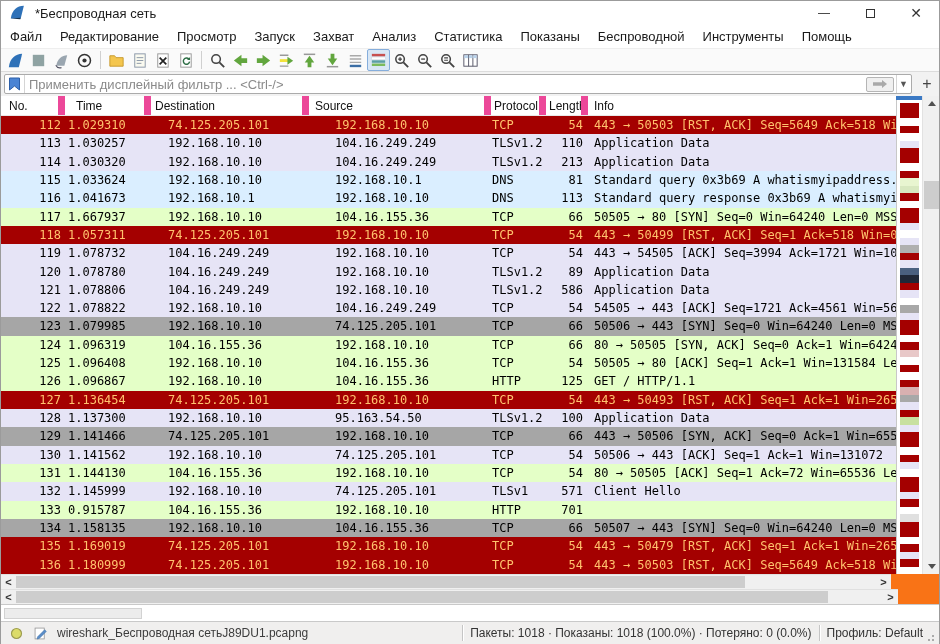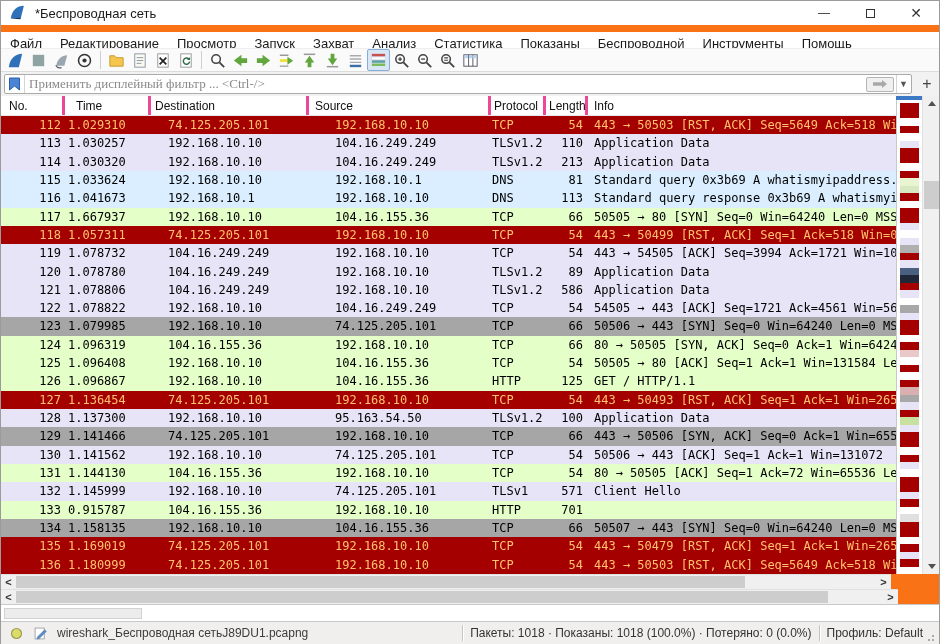--- a/index.html
+++ b/index.html
@@ -10,43 +10,43 @@
   
   .titlebar { position:absolute; left:0; top:0; width:938px; height:24px; background:#fff; display:flex; align-items:center; }
   .titlebar .app-icon { width:20px; height:18px; margin-left:7px; }
   .titlebar .title { font-size:13px; color:#1a1a1a; margin-left:7px; }
   .winbtns { position:absolute; right:0; top:0; height:24px; display:flex; }
   .winbtn { width:46px; height:24px; display:flex; align-items:center; justify-content:center; color:#333; font-size:12px; }
   .winbtn .sq { width:9px; height:9px; border:1px solid #333; display:block; }
   .winbtn.close { font-size:14px; }
 
   
-  .menubar { position:absolute; left:0; top:31px; width:938px; height:23px; background:#fff; display:flex; align-items:center; }
+  .menubar { position:absolute; left:0; top:24px; width:938px; height:23px; background:#fff; display:flex; align-items:center; }
   .menu-item { font-size:13px; color:#1a1a1a; padding:0 9px; height:23px; display:flex; align-items:center; }
 
   
   .toolbar { position:absolute; left:0; top:47px; width:938px; height:24px; background:#fafafa; border-top:1px solid #eee; border-bottom:1px solid #dcdcdc; display:flex; align-items:center; padding-left:3px; }
   .tbtn { width:23px; height:22px; display:flex; align-items:center; justify-content:center; }
   .tbtn svg { width:19px; height:19px; }
   .tbtn.pressed { background:#d9e7f5; border:1px solid #86aedc; border-radius:2px; }
   .tsep { width:1px; height:18px; background:#d0d0d0; margin:0 4px; }
 
   
   .filterbar { position:absolute; left:0; top:71px; width:938px; height:24px; background:#f2f2f2; display:flex; align-items:center; }
   .filterbox { position:absolute; left:3px; top:2px; width:908px; height:20px; background:#fff; border:1px solid #ababab; border-radius:2px; display:flex; align-items:center; }
   .fb-bookmark { width:20px; height:18px; border-right:1px solid #d5d5d5; display:flex; align-items:center; justify-content:center; }
-  .filterbox input { flex:1; border:none; outline:none; font-size:13px; color:#333; padding:0 4px; background:transparent; font-family:Liberation Serif, serif; }
+  .filterbox input { flex:1; border:none; outline:none; font-size:13px; color:#333; padding:0 4px; background:transparent; font-family:Liberation Sans, sans-serif; }
   .filterbox input::placeholder { color:#8a8a8a; opacity:1; }
   .fb-apply { width:28px; height:15px; border:1px solid #b5b5b5; border-radius:2px; background:#f0f0f0; display:flex; align-items:center; justify-content:center; margin-right:2px; }
   .fb-caret { width:14px; height:18px; border-left:1px solid #d5d5d5; color:#555; font-size:9px; display:flex; align-items:center; justify-content:center; margin-right:1px; }
   .fb-plus { position:absolute; right:3px; top:2px; width:18px; height:20px; font-size:16px; color:#444; display:flex; align-items:center; justify-content:center; }
 
   
   .thead { position:absolute; left:0; top:95px; width:895px; height:20px; background:#fff; display:flex; font-size:12px; color:#111; border-bottom:1px solid #e8e8e8; }
-  .th { border-right:3px solid #ec4899; display:flex; align-items:center; overflow:hidden; white-space:nowrap; }
+  .th { border-right:7px solid #ec4899; display:flex; align-items:center; overflow:hidden; white-space:nowrap; }
   .th.c0{width:64px; padding-left:8px;} .th.c1{width:86px; padding-left:11px;}
   .th.c2{width:182px; padding-left:6px;} .th.c3{width:158px; padding-left:4px;}
   .th.c4{width:55px; padding-left:3px;} .th.c5{width:42px; padding-left:3px;}
   .th.c6{flex:1; padding-left:6px; border-right:none;}
 
   
   .plist { position:absolute; left:0; top:115px; width:895px; height:458px; overflow:hidden; font-family:"DejaVu Sans Mono", monospace; font-size:12px; }
   .row { height:18.32px; line-height:18.32px; display:flex; white-space:nowrap; }
   .cell { overflow:hidden; }
   .cell.no{width:64px; text-align:right; padding-right:4px;}

